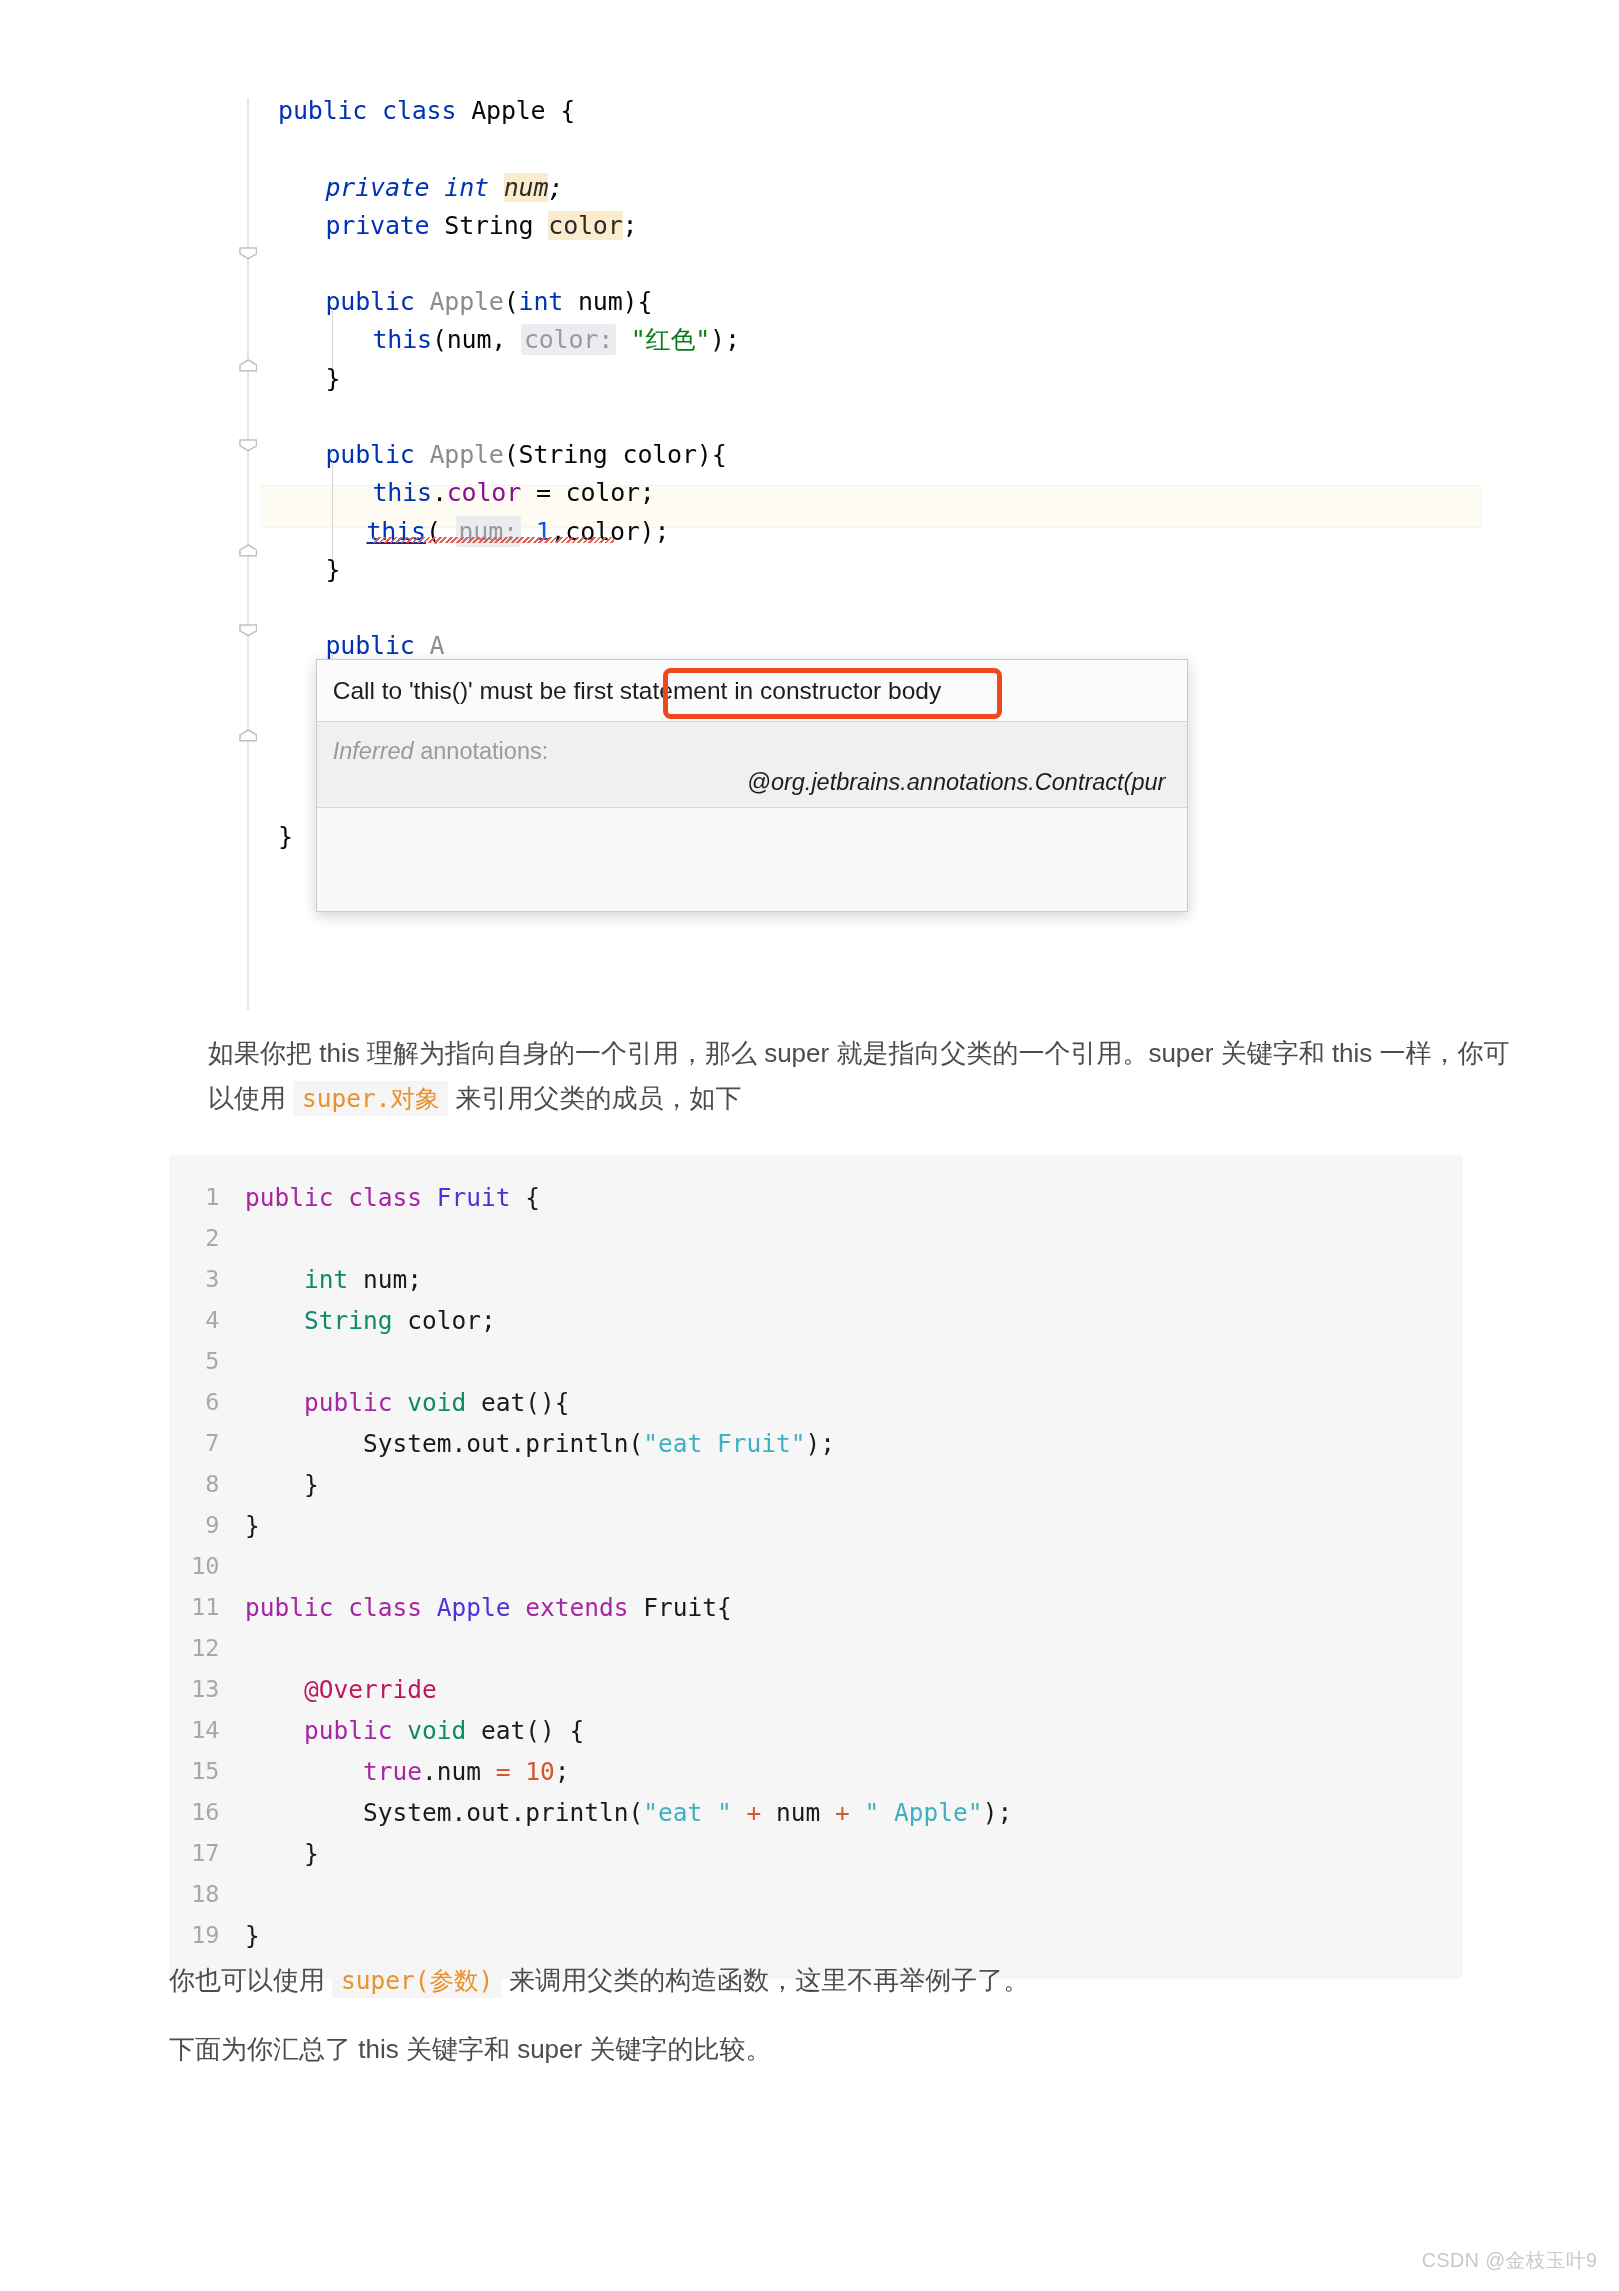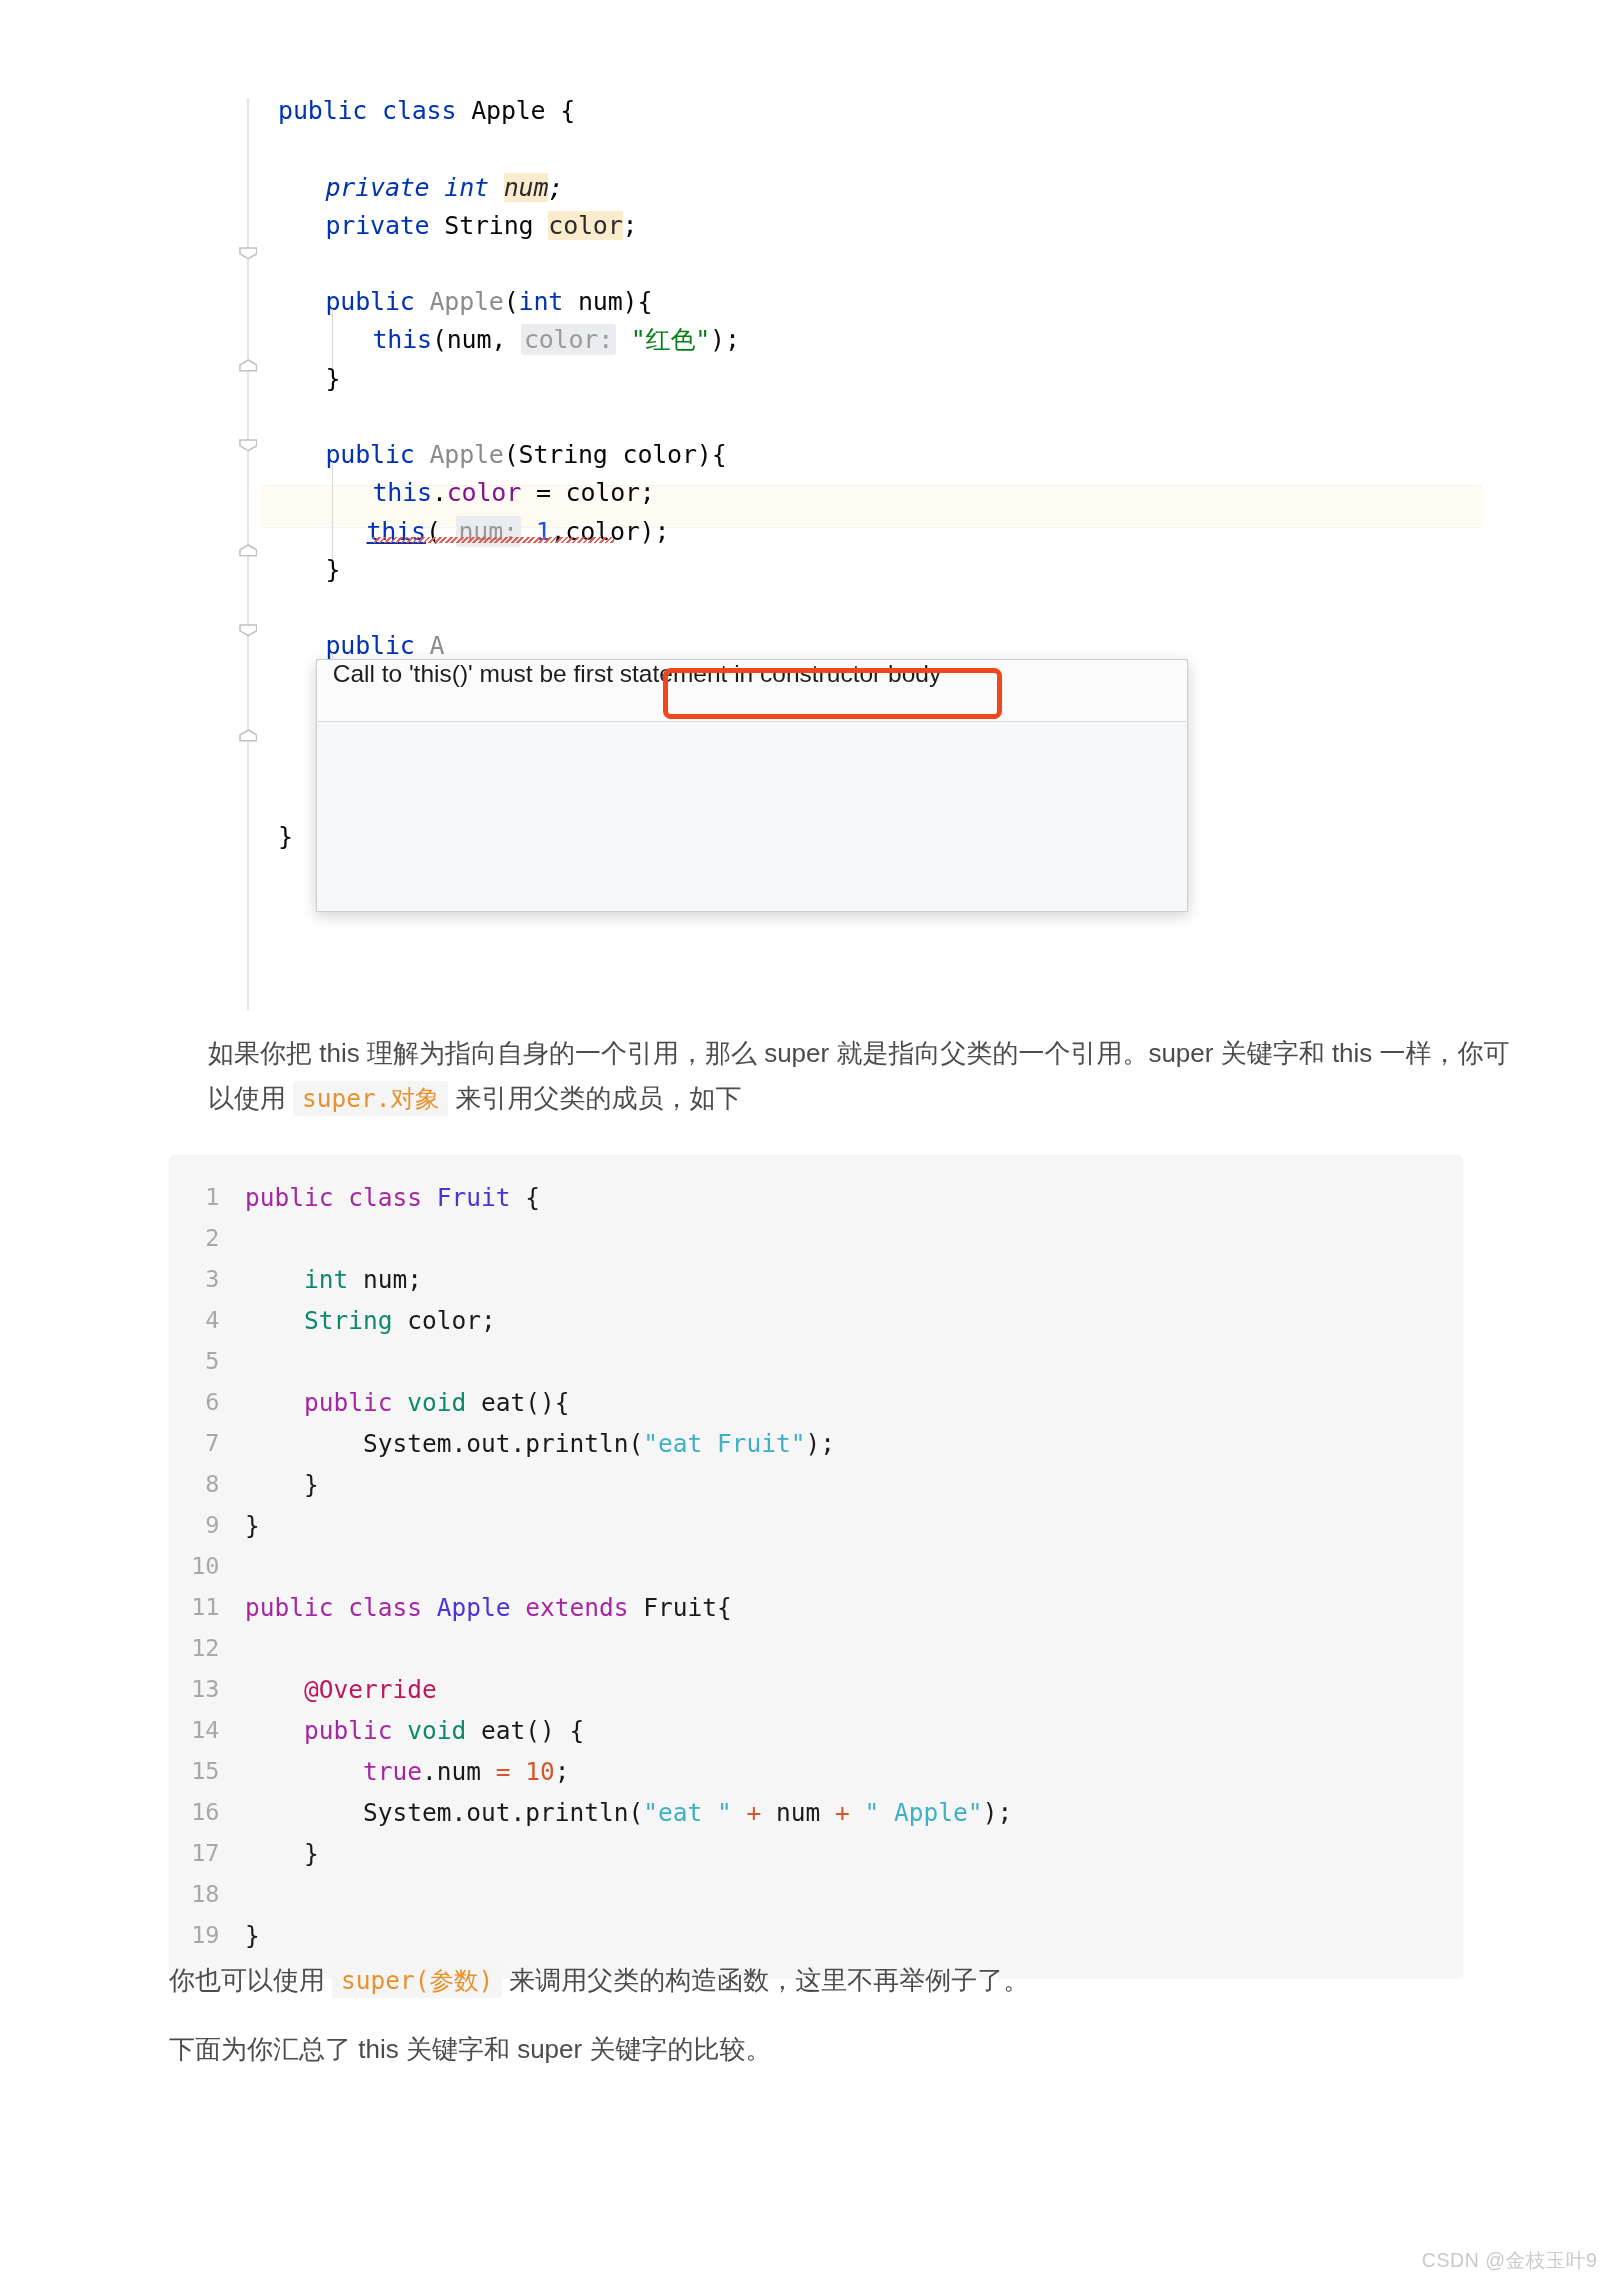--- a/index.html
+++ b/index.html
@@ -77,21 +77,21 @@
     background:#f7f8fa;
     border:1px solid #c9ccd1;
     box-shadow:0 3.9px 13.7px rgba(0,0,0,.18);
     overflow:hidden;
     font-family:"Liberation Sans", sans-serif;
   }
   .tt-header{
     height:62px;
     background:#fbfbfc;
     border-bottom:1px solid #d6d8dc;
-    display:flex; 
+    display:flex; align-items:center;
     padding-left:15.7px;
     font-size:24.5px;
     color:#1d1d1d;
     white-space:nowrap;
   }
   .tt-body{
     padding:13.7px 15.7px 9.8px 15.7px;
     background:#eff0f1;
     border-bottom:1px solid #d6d8dc;
     font-family:"DejaVu Sans Mono","Liberation Mono", monospace;
@@ -258,20 +258,25 @@
   </div>
 </div>
 
 <div class="tooltip">
 
   <div class="tt-header">
     <span>Call to 'this()' must be first statement in constructor body</span>
   </div>
 
 
+  <div class="tt-inferred">
+    <span>Inferred</span><span class="lbl-plain"> annotations:</span>
+    <span class="val">@org.jetbrains.annotations.Contract(pur</span>
+    
+  </div>
 
 </div>
 
 <div class="red-box"></div>
 
 <div class="para" style="top:1031px;margin-left:39px;">
   <span>如果你把 this 理解为指向自身的一个引用，那么 super 就是指向父类的一个引用。super 关键字和 this 一样，你可以使用 </span><span class="inline-code">super.对象</span><span> 来引用父类的成员，如下</span>
 </div>
 
 <div class="codeblock">

